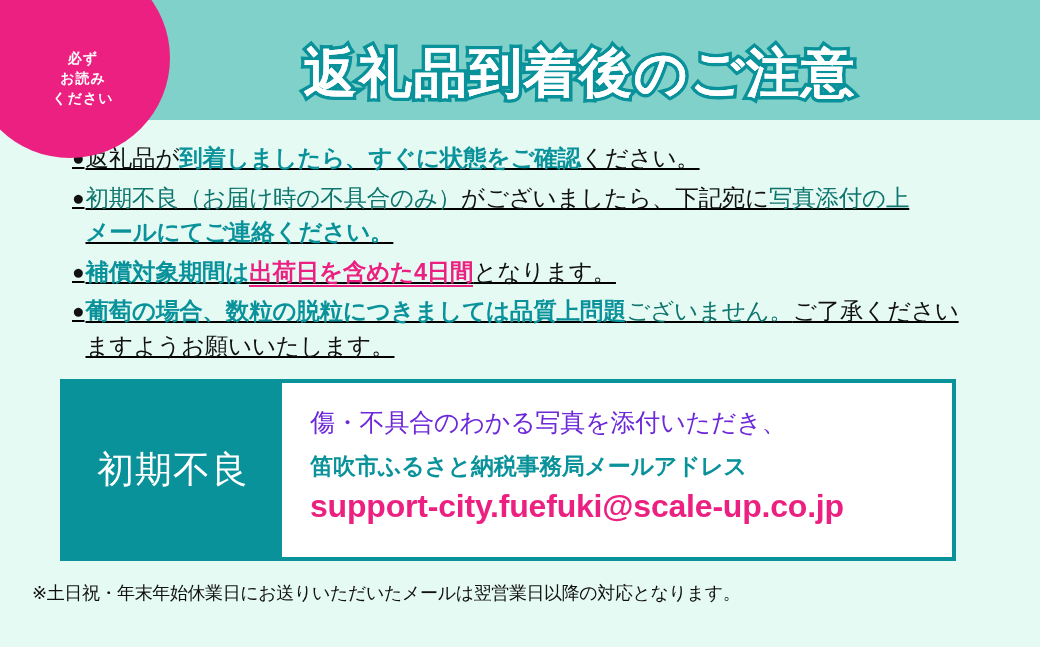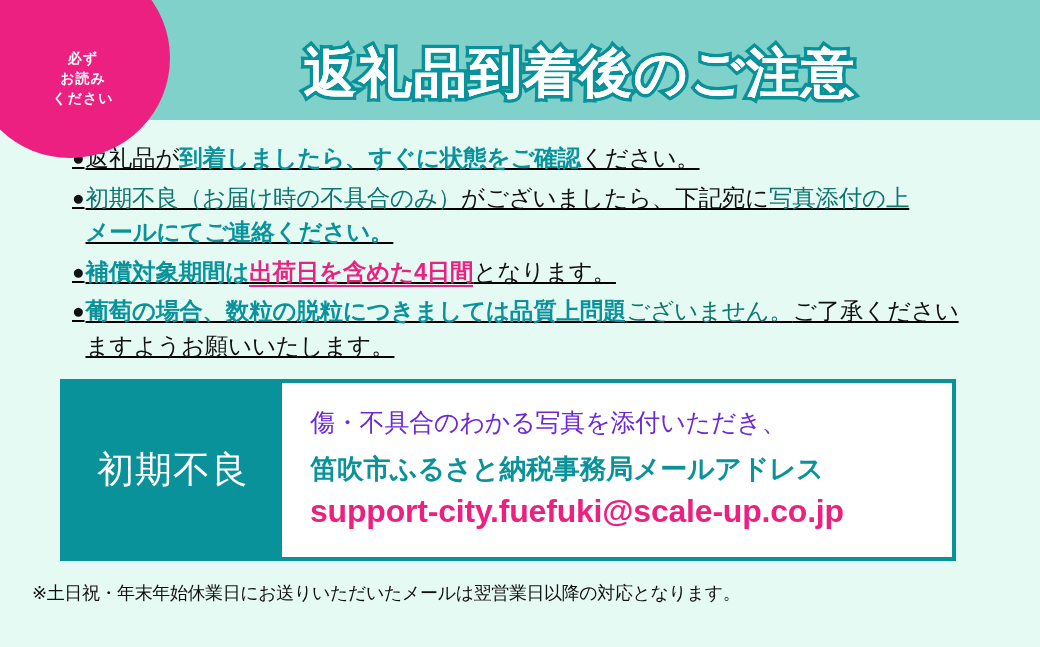--- a/index.html
+++ b/index.html
@@ -129,21 +129,21 @@
     padding:22px 0 0 28px;
   }
   #contact-detail .d-line {
     font-size:25px;
     color:#6d28d9;
     line-height:1.42;
     letter-spacing:-0.2px;
     white-space:nowrap;
   }
   #contact-detail .d-dept {
-    font-size:27px;
+    font-size:23px;
     color:#0a929b;
     font-weight:bold;
     letter-spacing:-0.3px;
     margin-top:10px;
     white-space:nowrap;
   }
   #contact-detail .d-mail {
     font-size:32px;
     color:#ec2080;
     font-weight:bold;

